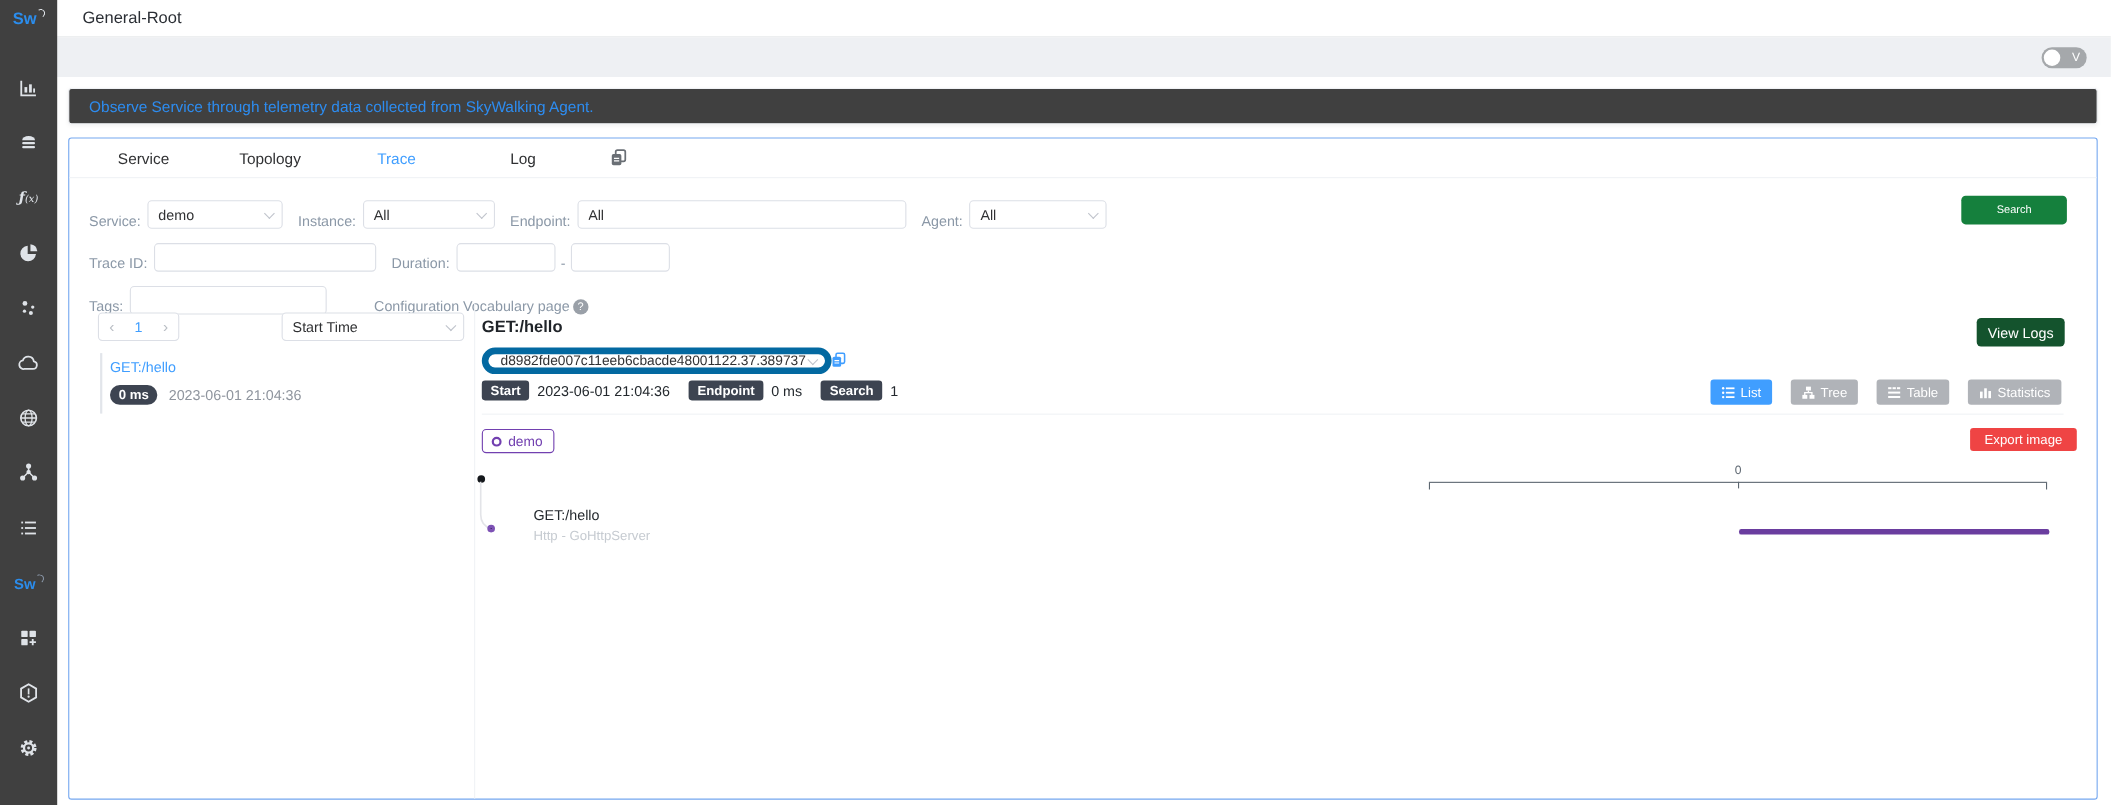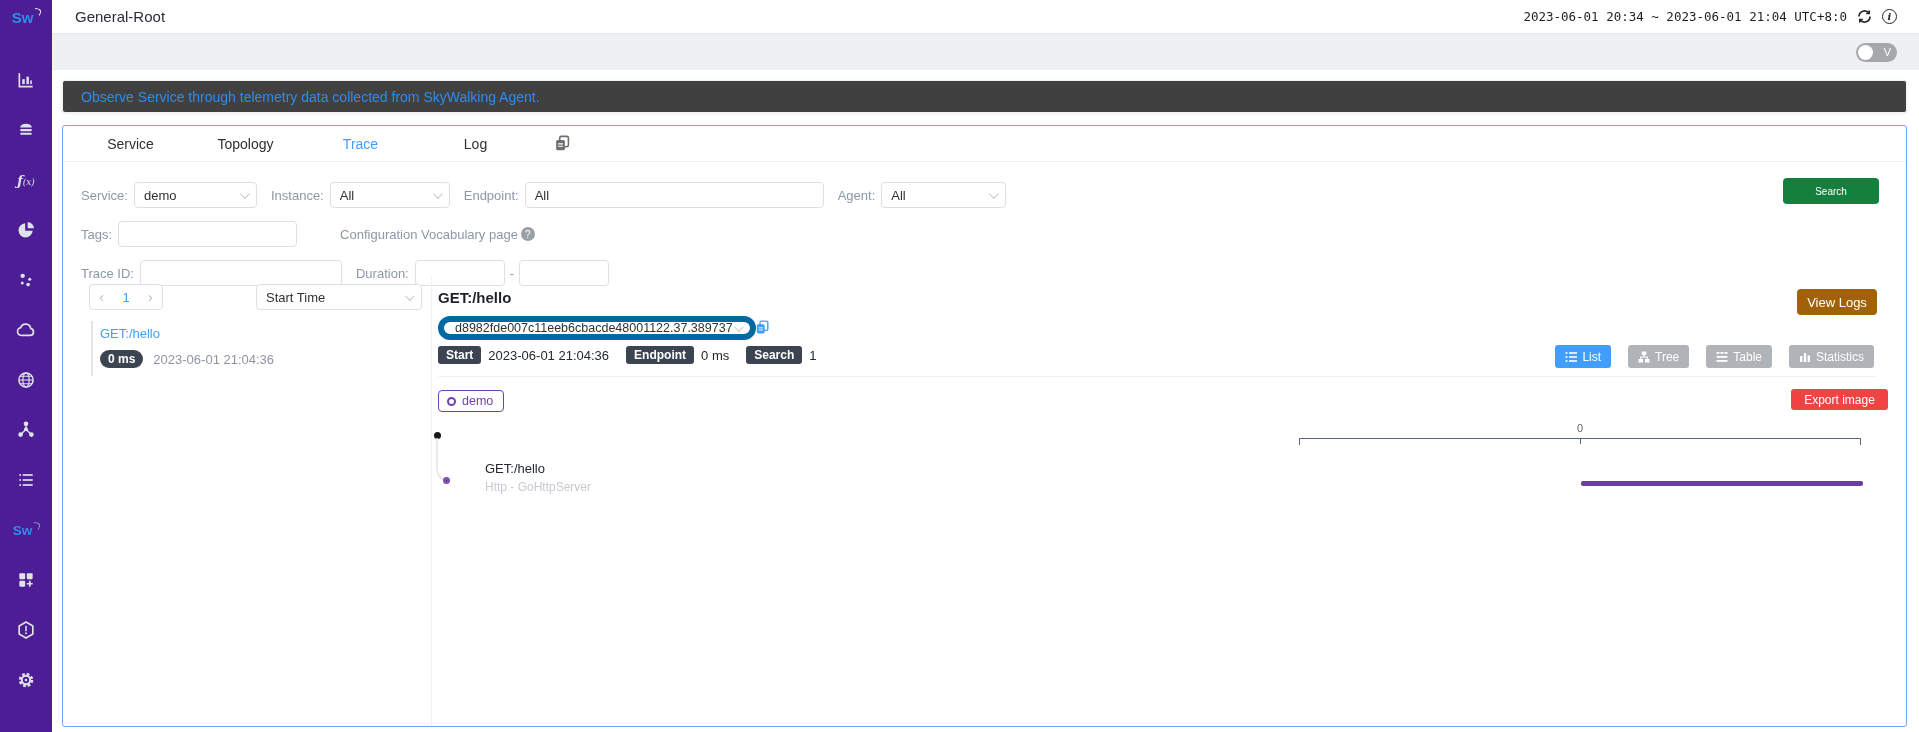--- a/index.html
+++ b/index.html
@@ -1,21 +1,21 @@
 <!DOCTYPE html>
 <html><head>
 <meta charset="utf-8">
 <style>
   * { margin:0; padding:0; box-sizing:border-box; }
   html,body { width:1919px; height:732px; overflow:hidden; }
   body { font-family:"Liberation Sans", sans-serif; background:#fff; position:relative; color:#303133; }
   button { font-family:inherit; border:none; cursor:pointer; }
 
   
-  .sidebar { position:absolute; left:0; top:0; width:52px; height:732px; background:#4c1d95; z-index:20; }
+  .sidebar { position:absolute; left:0; top:0; width:52px; height:732px; background:#404040; z-index:20; }
   .logo { height:34px; display:flex; align-items:center; justify-content:center; color:#2b8ded; font-weight:bold; font-size:15px; }
   .arc { display:inline-block; width:8px; height:8px; border:1.6px solid #dfe3e8; border-radius:50%; border-left-color:transparent; border-bottom-color:transparent; transform:rotate(12deg) translateY(-5px); margin-left:-1px; }
   .side-menu { list-style:none; margin-top:21px; }
   .side-menu li { height:50px; display:flex; align-items:center; justify-content:center; cursor:pointer; }
   .side-menu svg { display:block; }
   .fx { color:#dfe3e8; font-style:italic; font-size:13px; font-weight:bold; font-family:"DejaVu Serif", serif; }
   .fx small { font-size:9px; font-weight:normal; }
   .sw-item { color:#2b8ded; font-weight:bold; font-size:13.5px; }
 
   
@@ -38,21 +38,21 @@
   
   .panel { position:absolute; left:62px; top:125px; width:1845px; height:602px; background:#fff; border:1px solid #74a7f0; border-radius:3px; }
 
   .tabs { height:36px; display:flex; align-items:center; padding-left:10px; border-bottom:1px solid #f0f2f5; }
   .tab { width:115px; text-align:center; font-size:14px; color:#303133; cursor:pointer; }
   .tab.active { color:#409eff; }
   .tab-copy { margin-left:20px; display:flex; cursor:pointer; }
 
   
   .filters { position:relative; padding:20px 0 0 18px; }
-  .frow { display:flex; align-items:center; margin-bottom:13px; }
+  .frow { display:flex; align-items:flex-end; margin-bottom:13px; }
   .flabel { font-size:13px; color:#8b98a7; margin-right:6px; white-space:nowrap; }
   .sel, .inp { height:26px; border:1px solid #dcdfe6; border-radius:4px; background:#fff; font-size:13px; color:#303133; }
   .sel { display:flex; align-items:center; justify-content:space-between; padding:0 9px; cursor:pointer; }
   .chev { width:7px; height:7px; border-right:1.5px solid #c0c4cc; border-bottom:1.5px solid #c0c4cc; transform:rotate(45deg) translateY(-2px); flex:none; }
   .inp { padding:0 9px; outline:none; }
   .w-service { width:123px; } .w-instance { width:120px; } .w-endpoint { width:299px; } .w-status { width:125px; }
   .w-traceid { width:202px; } .w-dur { width:90px; } .w-tags { width:179px; }
   .gap14 { margin-left:14px; }
   .dash { color:#8b98a7; margin:0 5px; font-size:13px; }
   .vocab { font-size:13px; color:#8b98a7; margin-left:43px; }
@@ -69,21 +69,21 @@
   .sort-sel { position:absolute; left:193px; top:8px; width:166px; }
 
   .trace-item { position:absolute; left:28px; top:45px; width:330px; border-left:2px solid #e2e5ea; padding:5px 0 8px 7px; cursor:pointer; }
   .trace-item .tlink { color:#409eff; font-size:13px; }
   .trace-item .trow { display:flex; align-items:center; gap:10px; margin-top:9px; }
   .badge-dark { background:#3d4451; color:#fff; font-size:12px; font-weight:bold; padding:2px 8px; border-radius:3px; white-space:nowrap; }
   .badge-pill { border-radius:9px; }
   .dim { color:#8f959e; font-size:13px; }
 
   .d-title { position:absolute; left:375px; top:13px; font-size:15px; font-weight:bold; color:#1f2328; }
-  .viewlogs-btn { position:absolute; right:29px; top:13px; width:80px; height:26px; background:#a16207; color:#fff; font-size:13px; border-radius:4px; }
+  .viewlogs-btn { position:absolute; right:29px; top:13px; width:80px; height:26px; background:#14532d; color:#fff; font-size:13px; border-radius:4px; }
 
   .trace-sel { position:absolute; left:375px; top:40px; width:318px; height:24px; border:6px solid #0369a1; border-radius:12px; display:flex; align-items:center; justify-content:space-between; padding:0 9px 0 11px; font-size:12.5px; color:#303133; cursor:pointer; background:#fff; }
   .trace-sel .tid { overflow:hidden; white-space:nowrap; }
   .copy-blue { position:absolute; left:691px; top:43px; display:flex; cursor:pointer; }
 
   .meta-row { position:absolute; left:375px; top:70px; display:flex; align-items:center; }
   .kv { display:flex; align-items:center; gap:7px; margin-right:17px; }
   .kv .val { font-size:13px; color:#24292e; white-space:nowrap; }
 
   .view-btns { position:absolute; right:32px; top:69px; display:flex; gap:17px; }
@@ -207,34 +207,20 @@
           <circle cx="12" cy="12" r="7" fill="none" stroke="#dfe3e8" stroke-width="3.4" stroke-dasharray="3.2 2.3"></circle>
           <circle cx="12" cy="12" r="5" fill="none" stroke="#dfe3e8" stroke-width="2.4"></circle>
           <circle cx="12" cy="12" r="1.6" fill="#dfe3e8"></circle>
         </svg>
     </li>
   </ul>
 </nav>
 
 <header class="topbar">
   <div class="page-title">General-Root</div>
-  <div class="top-right">
-    <span class="time-range"><span>2023-06-01 20:34 ~ 2023-06-01 21:04</span>&nbsp;<span>UTC+8:0</span></span>
-    <span class="icon-btn">
-      <svg width="17" height="17" viewBox="0 0 24 24" fill="none" stroke="#23272b" stroke-width="2.3">
-          <path d="M19.8 12a7.8 7.8 0 0 1-14.2 4.5"></path>
-          <path d="M4.2 12a7.8 7.8 0 0 1 14.2-4.5"></path>
-          <path d="M18.6 3.6v4.2h-4.2"></path>
-          <path d="M5.4 20.4v-4.2h4.2"></path>
-        </svg>
-    </span>
-    <span class="icon-btn">
-        <span class="info-i">i</span>
-      </span>
-  </div>
 </header>
 
 <div class="graybar">
   <div class="toggle">
     <span class="knob"></span>
     <span class="tlabel">V</span>
   </div>
 </div>
 
 <div class="banner">
@@ -271,32 +257,32 @@
         </div>
       <span class="flabel gap14">Endpoint:</span>
       <input class="inp w-endpoint" value="All" style="">
       <span class="flabel gap14">Agent:</span>
       <div class="sel w-status">
           <span>All</span>
           <i class="chev"></i>
         </div>
     </div>
     <div class="frow">
-      <span class="flabel">Tags:</span>
-      <input class="inp w-tags" value="" style="">
-      <span class="vocab">Configuration Vocabulary page</span>
-      <span class="help">?</span>
-    </div>
-    <div class="frow">
       <span class="flabel">Trace ID:</span>
       <input class="inp w-traceid" value="" style="">
       <span class="flabel gap14">Duration:</span>
       <input class="inp w-dur" value="" style="">
       <span class="dash">-</span>
       <input class="inp w-dur" value="" style="">
+    </div>
+    <div class="frow">
+      <span class="flabel">Tags:</span>
+      <input class="inp w-tags" value="" style="">
+      <span class="vocab">Configuration Vocabulary page</span>
+      <span class="help">?</span>
     </div>
     <button class="search-btn">Search</button>
   </div>
 
   <div class="results">
     <div class="vdivider"></div>
 
     <div class="pager">
       <span class="pn">‹</span>
       <span class="pg">1</span>

